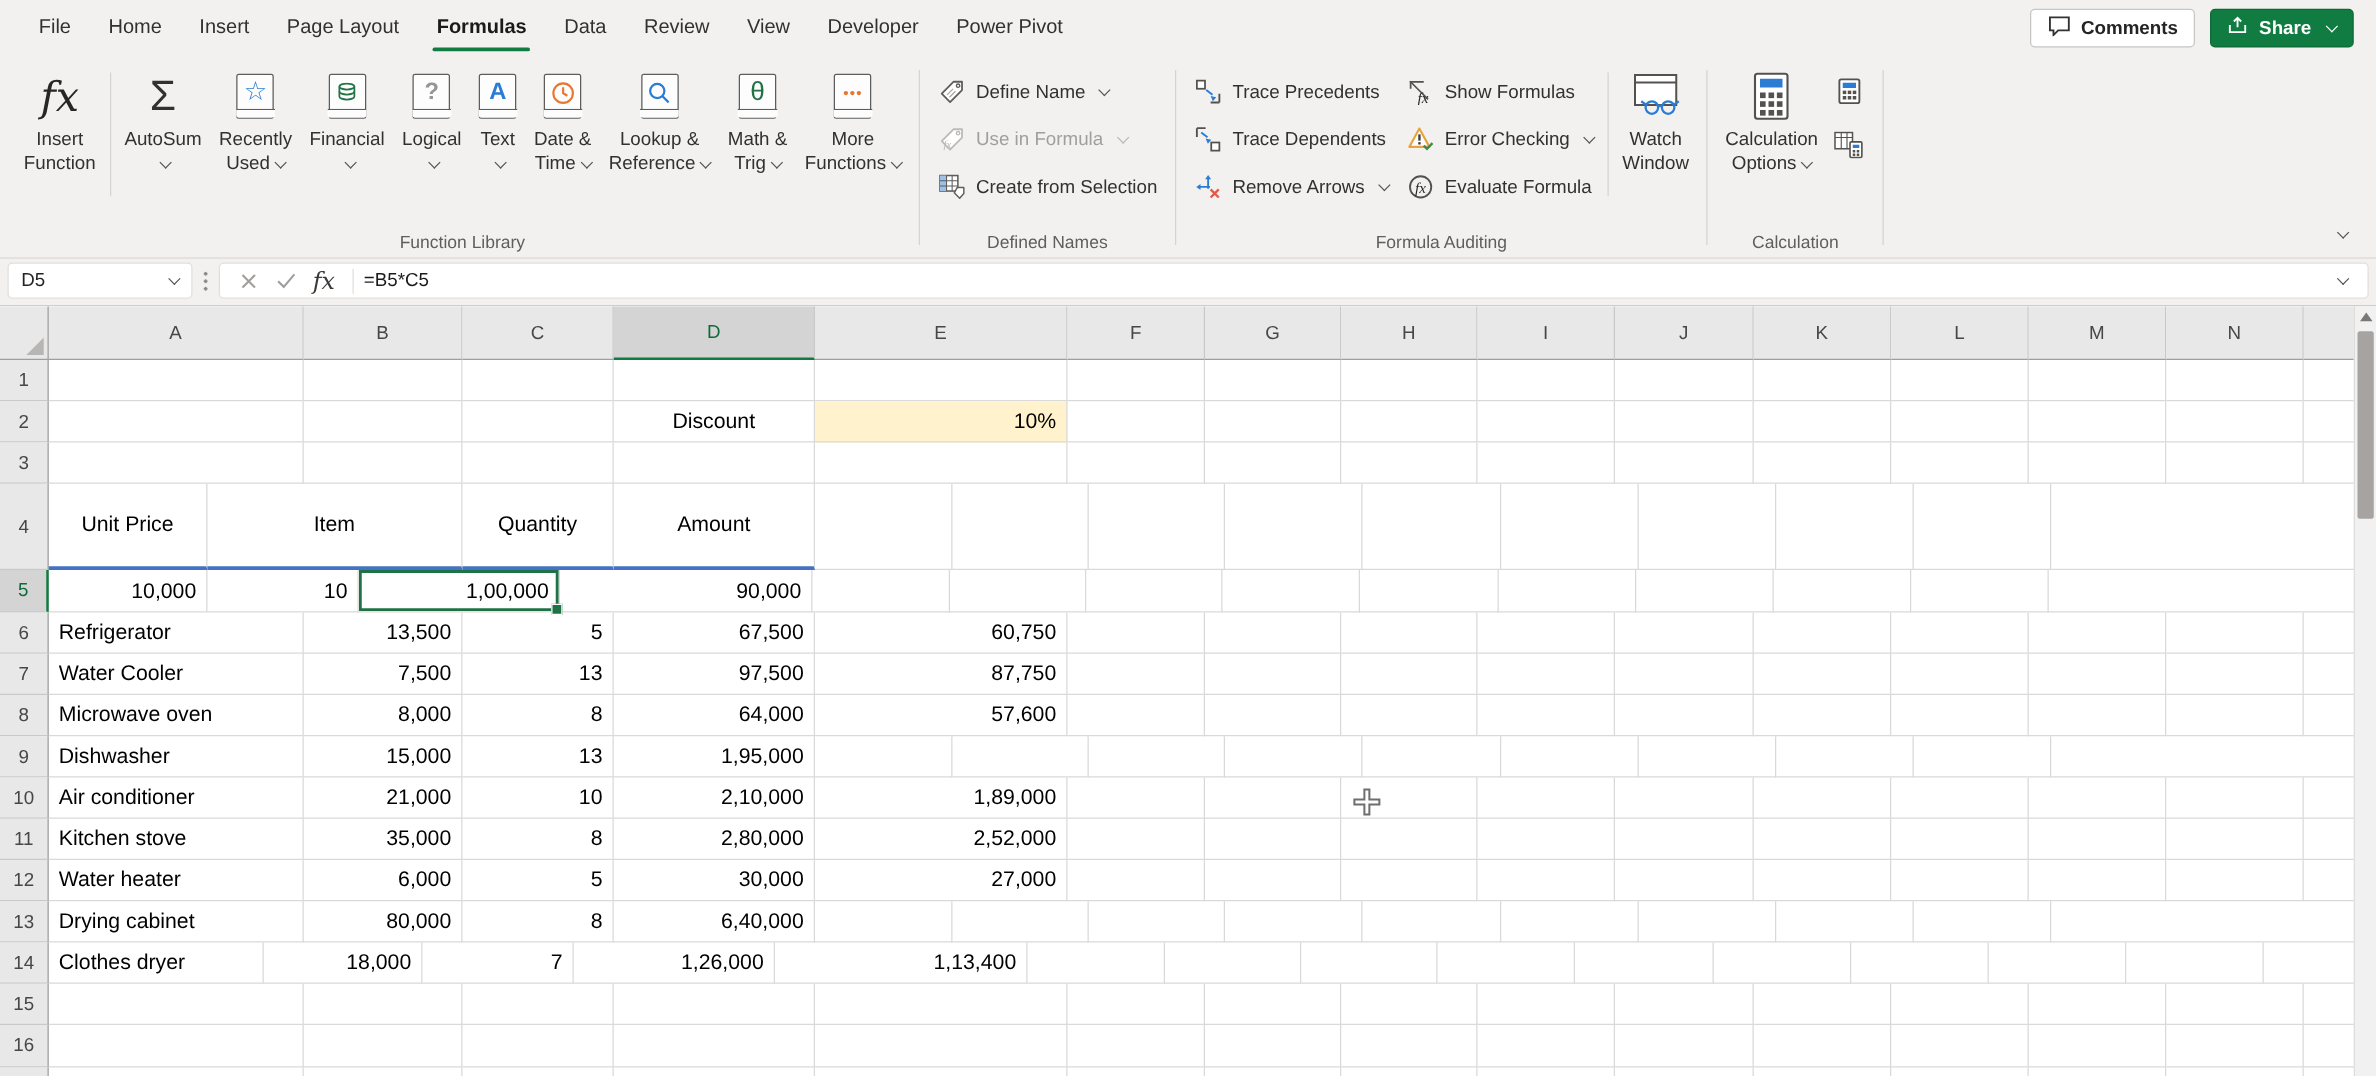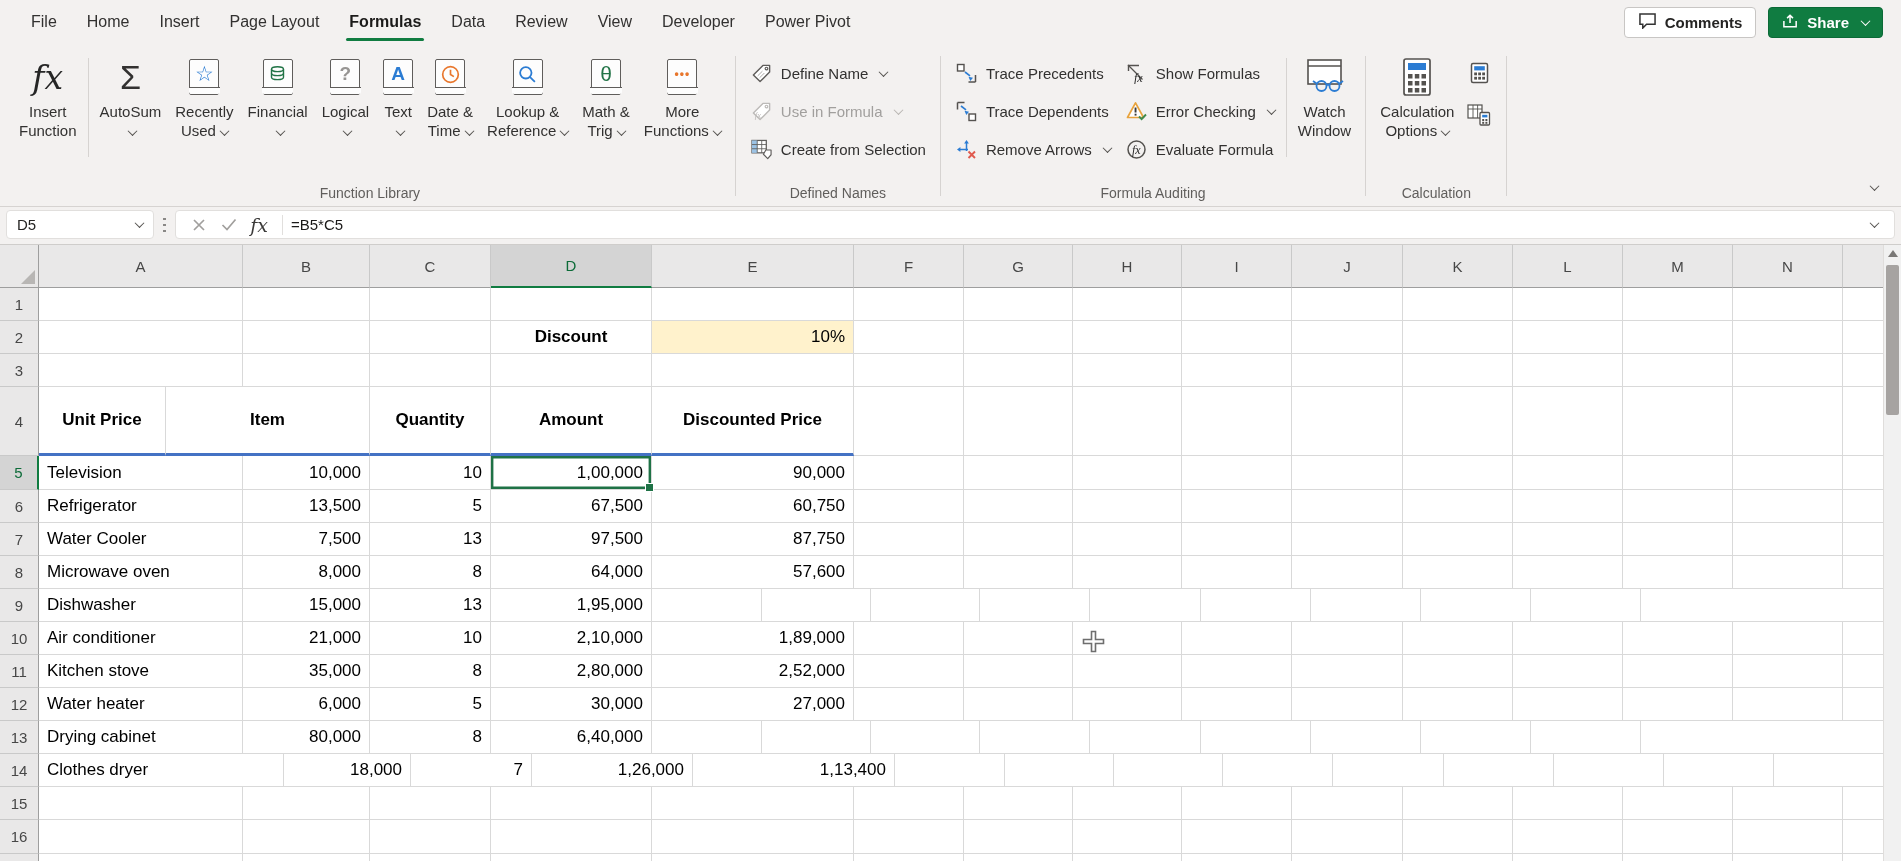--- a/index.html
+++ b/index.html
@@ -94,21 +94,21 @@
   .col-header.sel { background:#d4d4d4; border-bottom:2.5px solid #107c41; color:#0c6b38; }
   .hfiller { flex:1; background:#e9e8e8; border-bottom:1px solid #9e9e9e; }
   .grow { display:flex; }
   .row-header { width:39px; background:#e9e8e8; border-right:1px solid #9e9e9e; border-bottom:1px solid #c9c9c9;
     display:flex; align-items:center; justify-content:center; font-size:15px; color:#474747; }
   .row-header.sel { background:#d4d4d4; color:#0c6b38; border-right:2.5px solid #107c41; }
   .cell { border-right:1px solid #d9d9d9; border-bottom:1px solid #d9d9d9; display:flex; align-items:center;
     padding:0 8px; font-size:17px; color:#000; white-space:nowrap; position:relative; }
   .cfiller { flex:1; border-bottom:1px solid #d9d9d9; }
   .al { justify-content:flex-start; } .ac { justify-content:center; } .ar { justify-content:flex-end; }
-  .bold { font-weight:bold; }
+  .bold { font-weight:normal; }
   .bb { border-bottom:3px solid #4472c4; }
   .sel-cell { box-shadow:inset 0 0 0 2.4px #1f7246; }
   .sel-cell::after { content:""; position:absolute; right:-3px; bottom:-3px; width:7px; height:7px;
     background:#1f7246; border:1.5px solid #fff; z-index:3; }
 
   
   .vscroll { position:absolute; right:0; top:245px; width:18px; bottom:0; background:#f1f1f1;
     border-left:1px solid #dfdddb; }
   .vs-up { height:17px; display:flex; align-items:center; justify-content:center; }
   .vs-up::after { content:""; width:0; height:0; border-left:5px solid transparent;
@@ -579,35 +579,33 @@
       <div class="cell" style="width: 110px;"></div>
       <div class="cell" style="width: 110px;"></div>
       <div class="cfiller"></div>
     </div>
     <div class="grow" style="height: 69px;">
       <div class="row-header">4</div>
       <div class="cell ac bold bb" style="width: 127px;">Unit Price</div>
       <div class="cell ac bold bb" style="width: 204px;">Item</div>
       <div class="cell ac bold bb" style="width: 121px;">Quantity</div>
       <div class="cell ac bold bb" style="width: 161px;">Amount</div>
-      <div class="cell ac bold bb" style="width: 202px;">Discounted Price</div>
       <div class="cell" style="width: 110px;"></div>
       <div class="cell" style="width: 109px;"></div>
       <div class="cell" style="width: 109px;"></div>
       <div class="cell" style="width: 110px;"></div>
       <div class="cell" style="width: 111px;"></div>
       <div class="cell" style="width: 110px;"></div>
       <div class="cell" style="width: 110px;"></div>
       <div class="cell" style="width: 110px;"></div>
       <div class="cell" style="width: 110px;"></div>
       <div class="cfiller"></div>
     </div>
     <div class="grow" style="height: 34px;">
       <div class="row-header sel">5</div>
-      <div class="cell al" style="width: 204px;">Television</div>
       <div class="cell ar" style="width: 127px;">10,000</div>
       <div class="cell ar" style="width: 121px;">10</div>
       <div class="cell ar sel-cell" style="width: 161px;">1,00,000</div>
       <div class="cell ar" style="width: 202px;">90,000</div>
       <div class="cell" style="width: 110px;"></div>
       <div class="cell" style="width: 109px;"></div>
       <div class="cell" style="width: 109px;"></div>
       <div class="cell" style="width: 110px;"></div>
       <div class="cell" style="width: 111px;"></div>
       <div class="cell" style="width: 110px;"></div>
@@ -753,21 +751,21 @@
       <div class="cell" style="width: 110px;"></div>
       <div class="cell" style="width: 111px;"></div>
       <div class="cell" style="width: 110px;"></div>
       <div class="cell" style="width: 110px;"></div>
       <div class="cell" style="width: 110px;"></div>
       <div class="cell" style="width: 110px;"></div>
       <div class="cfiller"></div>
     </div>
     <div class="grow" style="height: 33px;">
       <div class="row-header">14</div>
-      <div class="cell al" style="width: 245px;">Clothes dryer</div>
+      <div class="cell al" style="width: 172px;">Clothes dryer</div>
       <div class="cell ar" style="width: 127px;">18,000</div>
       <div class="cell ar" style="width: 121px;">7</div>
       <div class="cell ar" style="width: 161px;">1,26,000</div>
       <div class="cell ar" style="width: 202px;">1,13,400</div>
       <div class="cell" style="width: 110px;"></div>
       <div class="cell" style="width: 109px;"></div>
       <div class="cell" style="width: 109px;"></div>
       <div class="cell" style="width: 110px;"></div>
       <div class="cell" style="width: 111px;"></div>
       <div class="cell" style="width: 110px;"></div>

